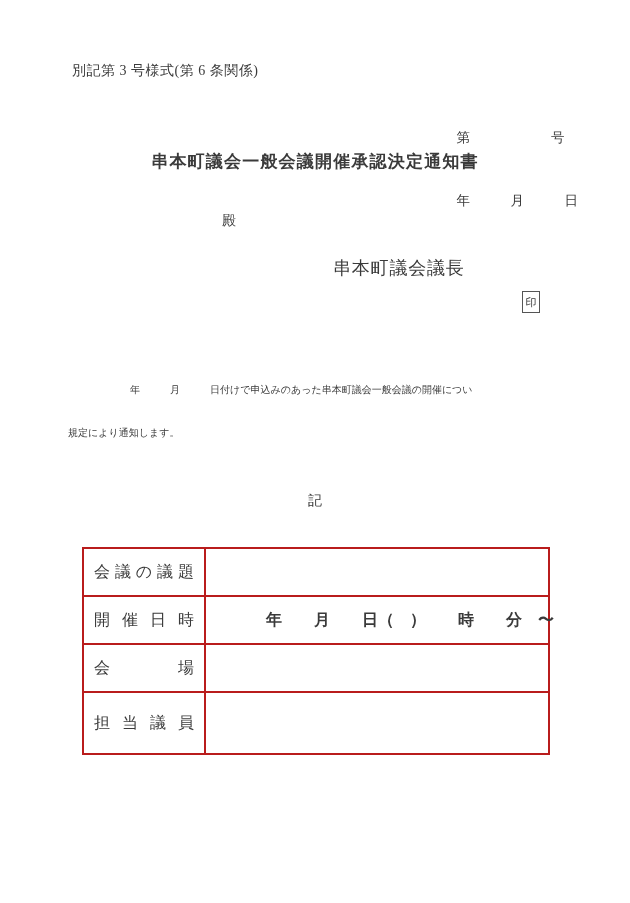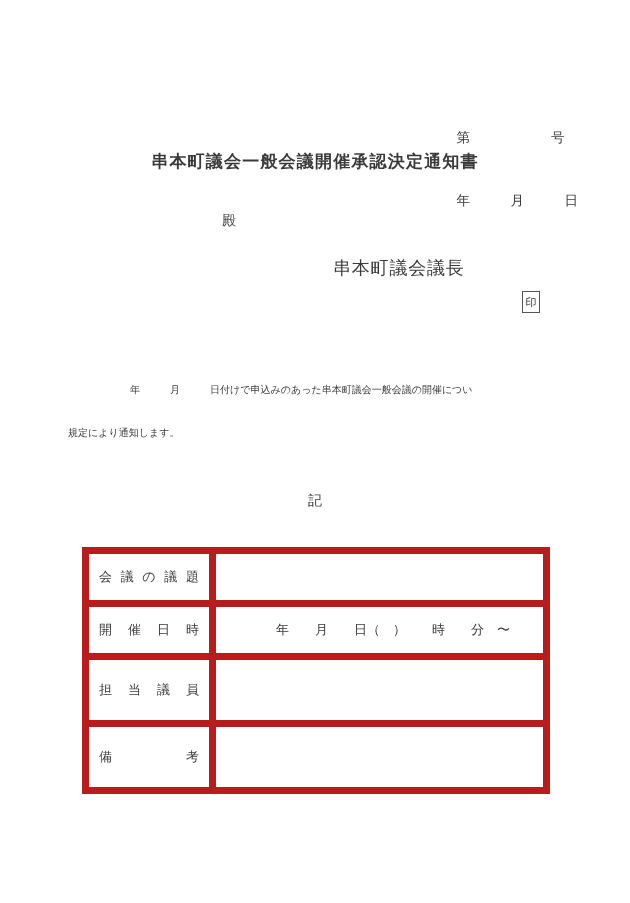--- a/index.html
+++ b/index.html
@@ -83,44 +83,46 @@
 
   
   #record-table {
     position: absolute;
     left: 82px; top: 547px;
     width: 468px;
     border-collapse: collapse;
     table-layout: fixed;
   }
   #record-table td {
-    border: 7px solid #b91c1c;
-    font-size: 13px;
+    border: 2px solid #b91c1c;
+    font-size: 16px;
     vertical-align: middle;
     padding: 0 10px;
   }
   #record-table td.label {
     width: 100px;
     text-align: justify;
     text-align-last: justify;
     letter-spacing: 0;
   }
   #record-table td.value {
     text-align: left;
+    font-weight: bold;
   }
   #record-table tr.short td { height: 46px; }
   #record-table tr.tall  td { height: 60px; }
 
   .value-inner { display: inline-block; padding-left: 50px; white-space: pre; }
 </style>
 </head>
 <body>
 
 <div id="page">
 
+  <div class="abs form-no">別記第 3 号様式(第 6 条関係)</div>
 
   <div class="abs doc-meta">
     <span class="meta-line">第　　　　　　号</span>
     <span class="meta-line">年　　　月　　　日</span>
   </div>
 
   <div class="abs doc-title">串本町議会一般会議開催承認決定通知書</div>
 
   <div class="abs addressee">殿</div>
 
@@ -142,28 +144,28 @@
         <td class="value">
           <span class="value-inner"></span>
         </td>
       </tr>
       <tr class="short">
         <td class="label">開催日時</td>
         <td class="value">
           <span class="value-inner">年　　月　　日（　）　　時　　分　〜</span>
         </td>
       </tr>
-      <tr class="tall">
-        <td class="label">担当議員</td>
+      <tr class="short">
+        <td class="label">会場</td>
         <td class="value">
           <span class="value-inner"></span>
         </td>
       </tr>
       <tr class="tall">
-        <td class="label">備考</td>
+        <td class="label">担当議員</td>
         <td class="value">
           <span class="value-inner"></span>
         </td>
       </tr>
     </tbody>
   </table>
 
 </div>
 
 </body></html>

